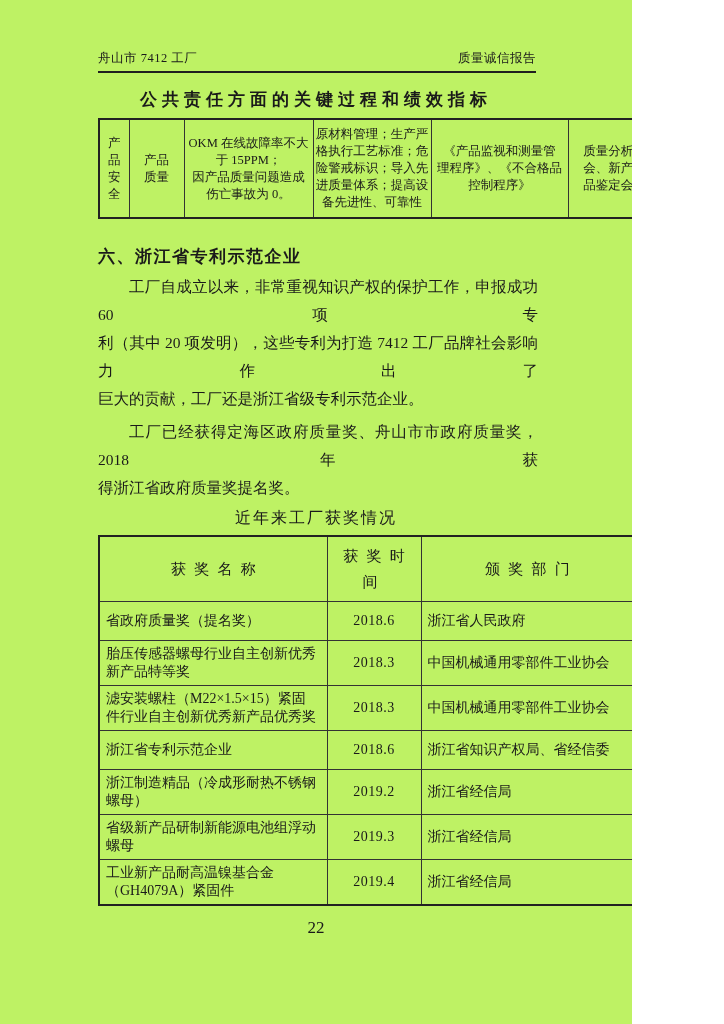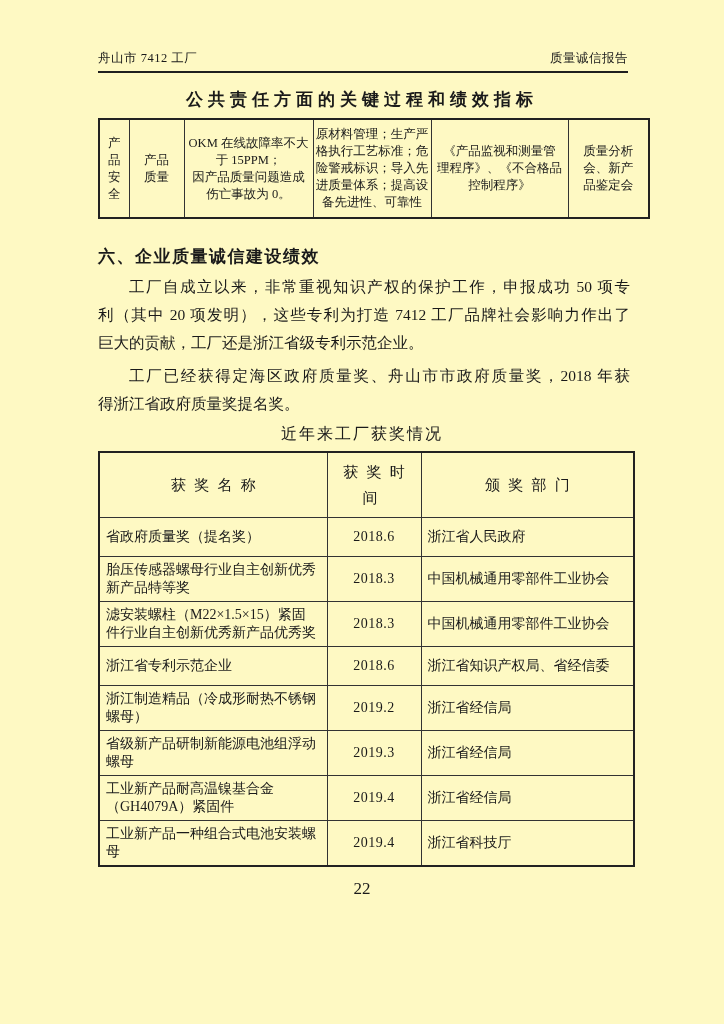--- a/index.html
+++ b/index.html
@@ -1,17 +1,17 @@
 <!DOCTYPE html>
 <html><head>
 <meta charset="utf-8">
 <style>
   html,body { margin:0; padding:0; background:#ffffff; }
   .page {
-    position:relative; width:724px; height:1024px; background:#fef9c3;
+    position:relative; width:632px; height:1024px; background:#bef264;
     font-family:"Liberation Serif","DejaVu Serif",serif; color:#1a1a1a;
     overflow:hidden;
   }
   
   .hdr {
     margin:0 96px 0 98px; padding-top:50px;
     display:flex; justify-content:space-between; align-items:flex-end;
     font-size:12.5px; letter-spacing:0.5px;
   }
   .hdr-rule { margin:4px 96px 0 98px; border-top:2px solid #1f1f1f; }
@@ -112,24 +112,24 @@
       <td>《产品监视和测量管
 理程序》、《不合格品
 控制程序》</td>
       <td>质量分析
 会、新产
 品鉴定会</td>
     </tr>
   </tbody>
     </table>
 
-  <div class="h1">六、企业质量诚信建设绩效</div>
+  <div class="h1">六、浙江省专利示范企业</div>
 
   <div class="para" id="para1">
-      <div class="para-line first">工厂自成立以来，非常重视知识产权的保护工作，申报成功 50 项专</div>
+      <div class="para-line first">工厂自成立以来，非常重视知识产权的保护工作，申报成功 60 项专</div>
       <div class="para-line">利（其中 20 项发明），这些专利为打造 7412 工厂品牌社会影响力作出了</div>
       <div class="para-line last">巨大的贡献，工厂还是浙江省级专利示范企业。</div>
     </div>
 
   <div class="para" id="para2">
       <div class="para-line first">工厂已经获得定海区政府质量奖、舟山市市政府质量奖，2018 年获</div>
       <div class="para-line last">得浙江省政府质量奖提名奖。</div>
     </div>
 
   <div class="tbl-title">近年来工厂获奖情况</div>
@@ -190,23 +190,17 @@
     <td class="issuer">浙江省经信局</td>
   </tr>
 
   <tr>
     <td class="name">工业新产品耐高温镍基合金
 （GH4079A）紧固件</td>
     <td class="time">2019.4</td>
     <td class="issuer">浙江省经信局</td>
   </tr>
 
-  <tr>
-    <td class="name">工业新产品一种组合式电池安装螺
-母</td>
-    <td class="time">2019.4</td>
-    <td class="issuer">浙江省科技厅</td>
-  </tr>
 </tbody>
   </table>
 
   <div class="footer">22</div>
 </div>
 
 </body></html>

